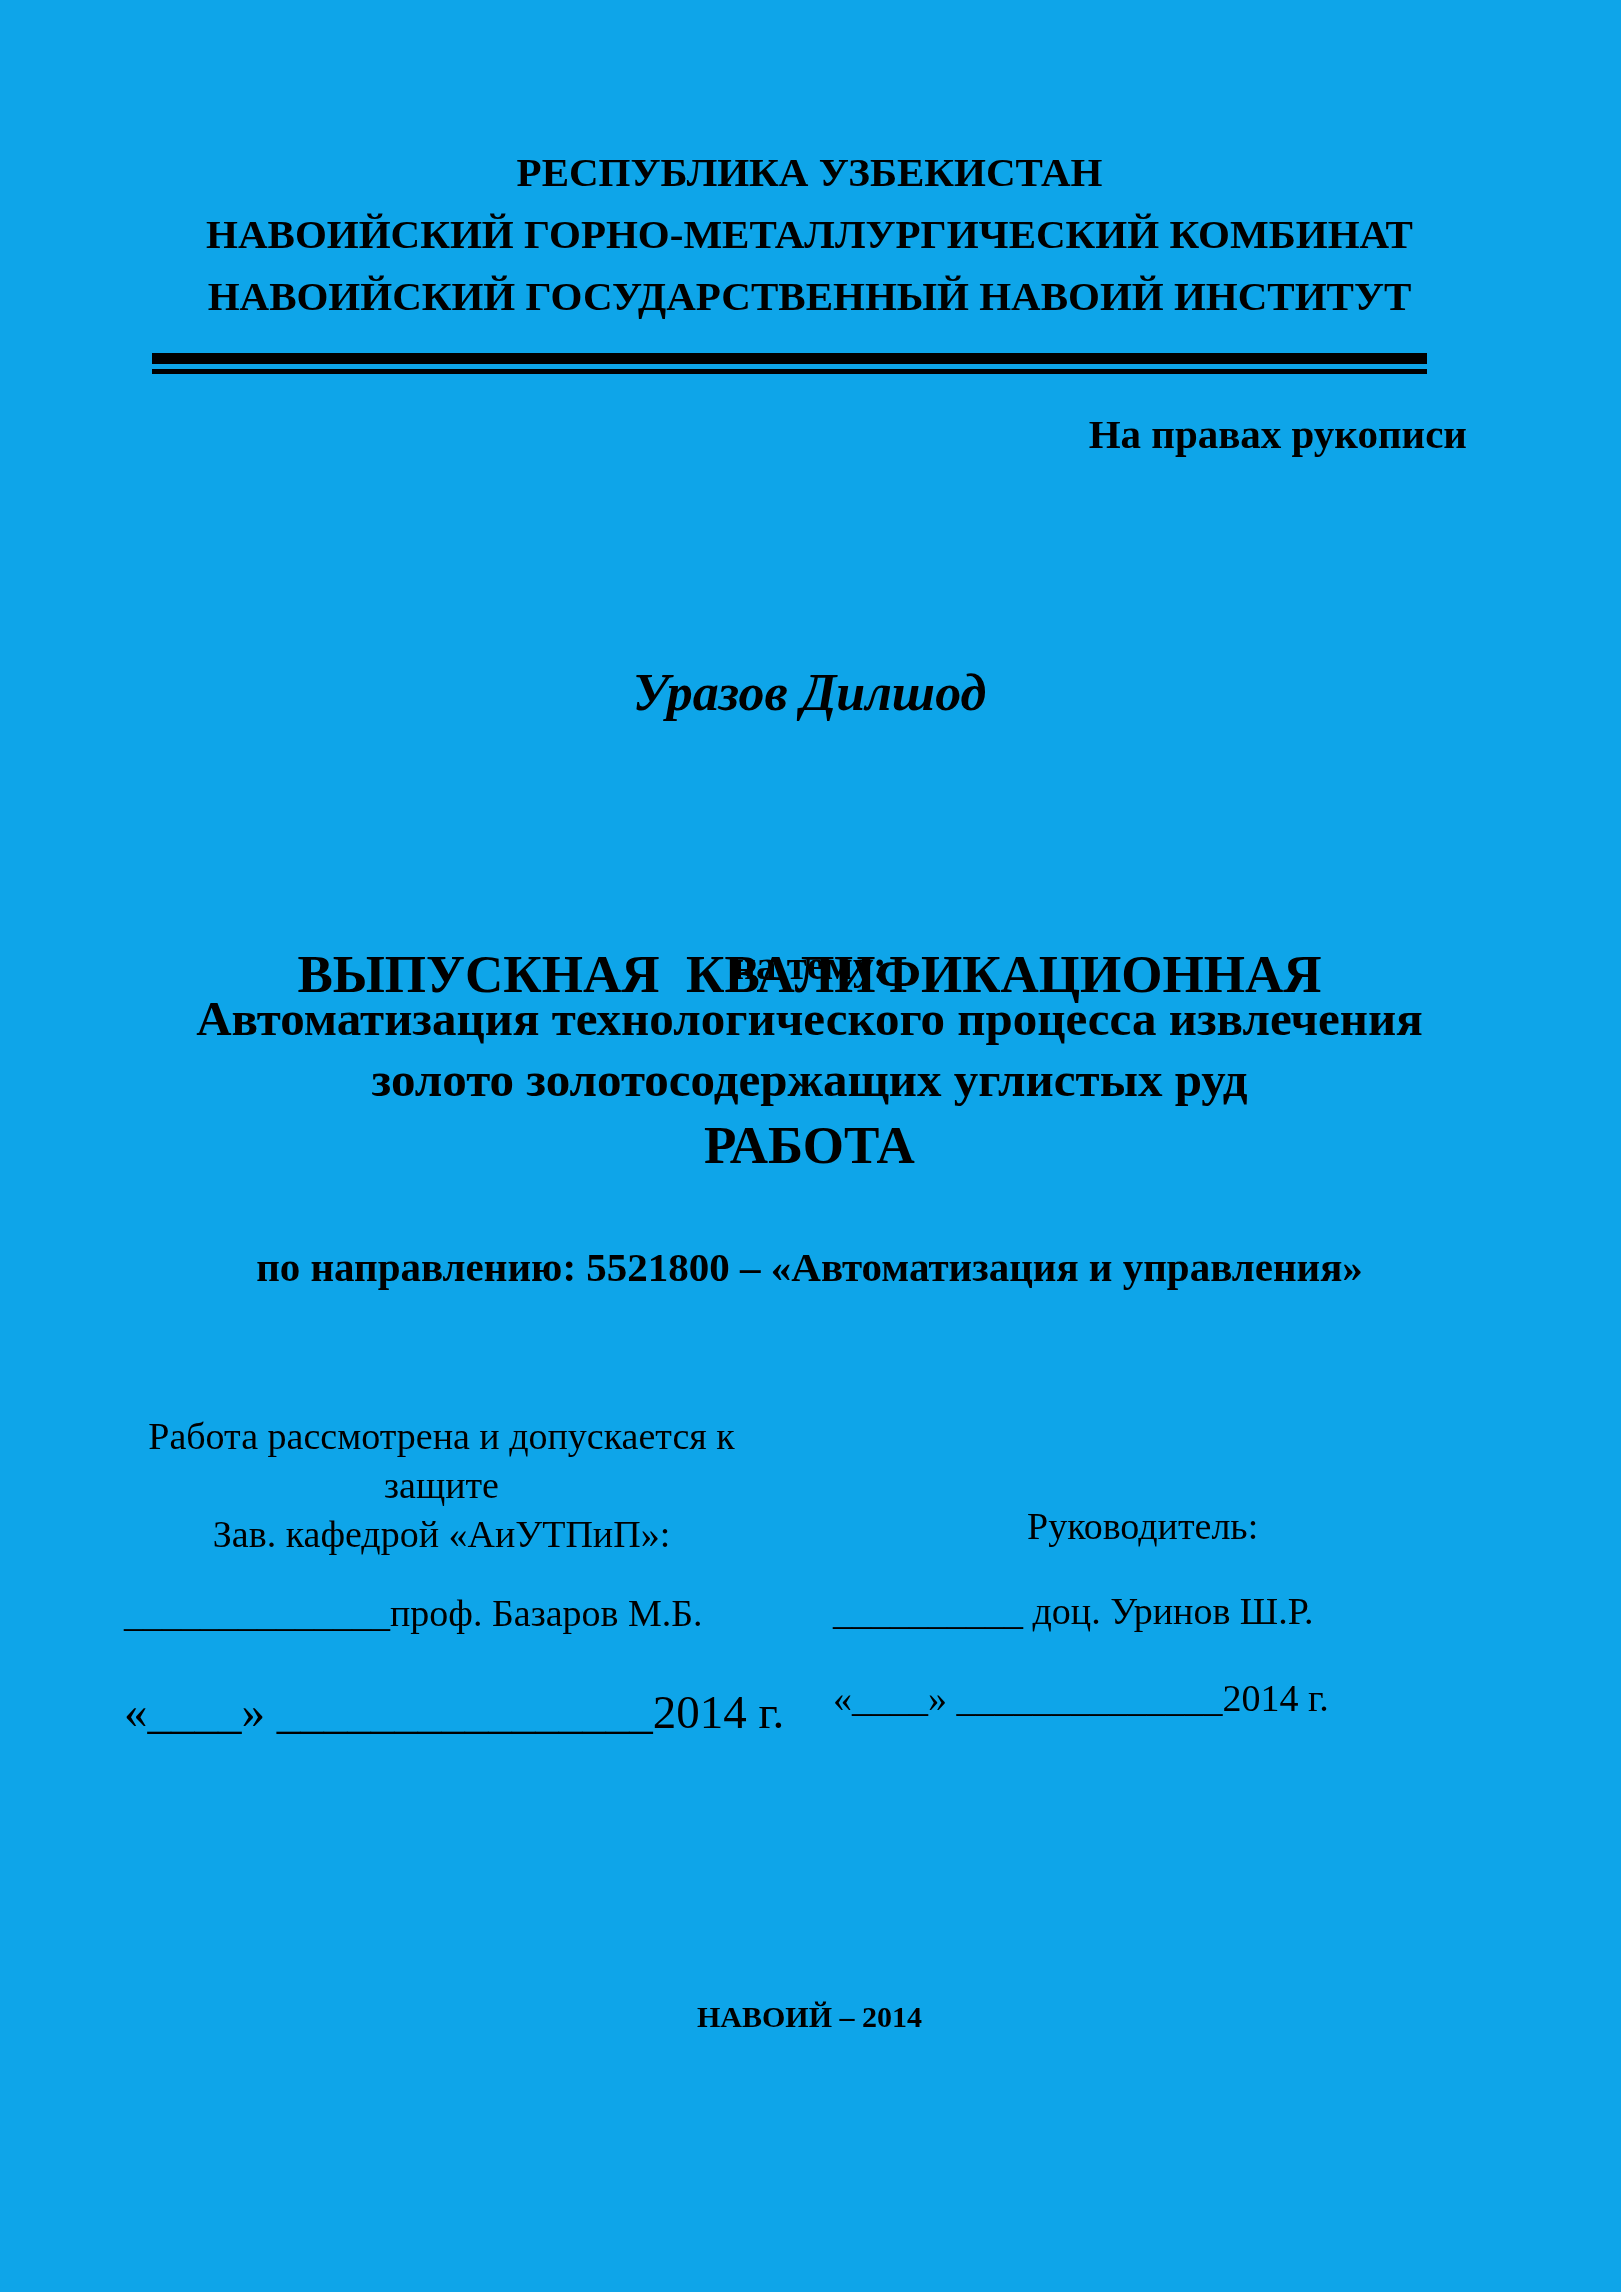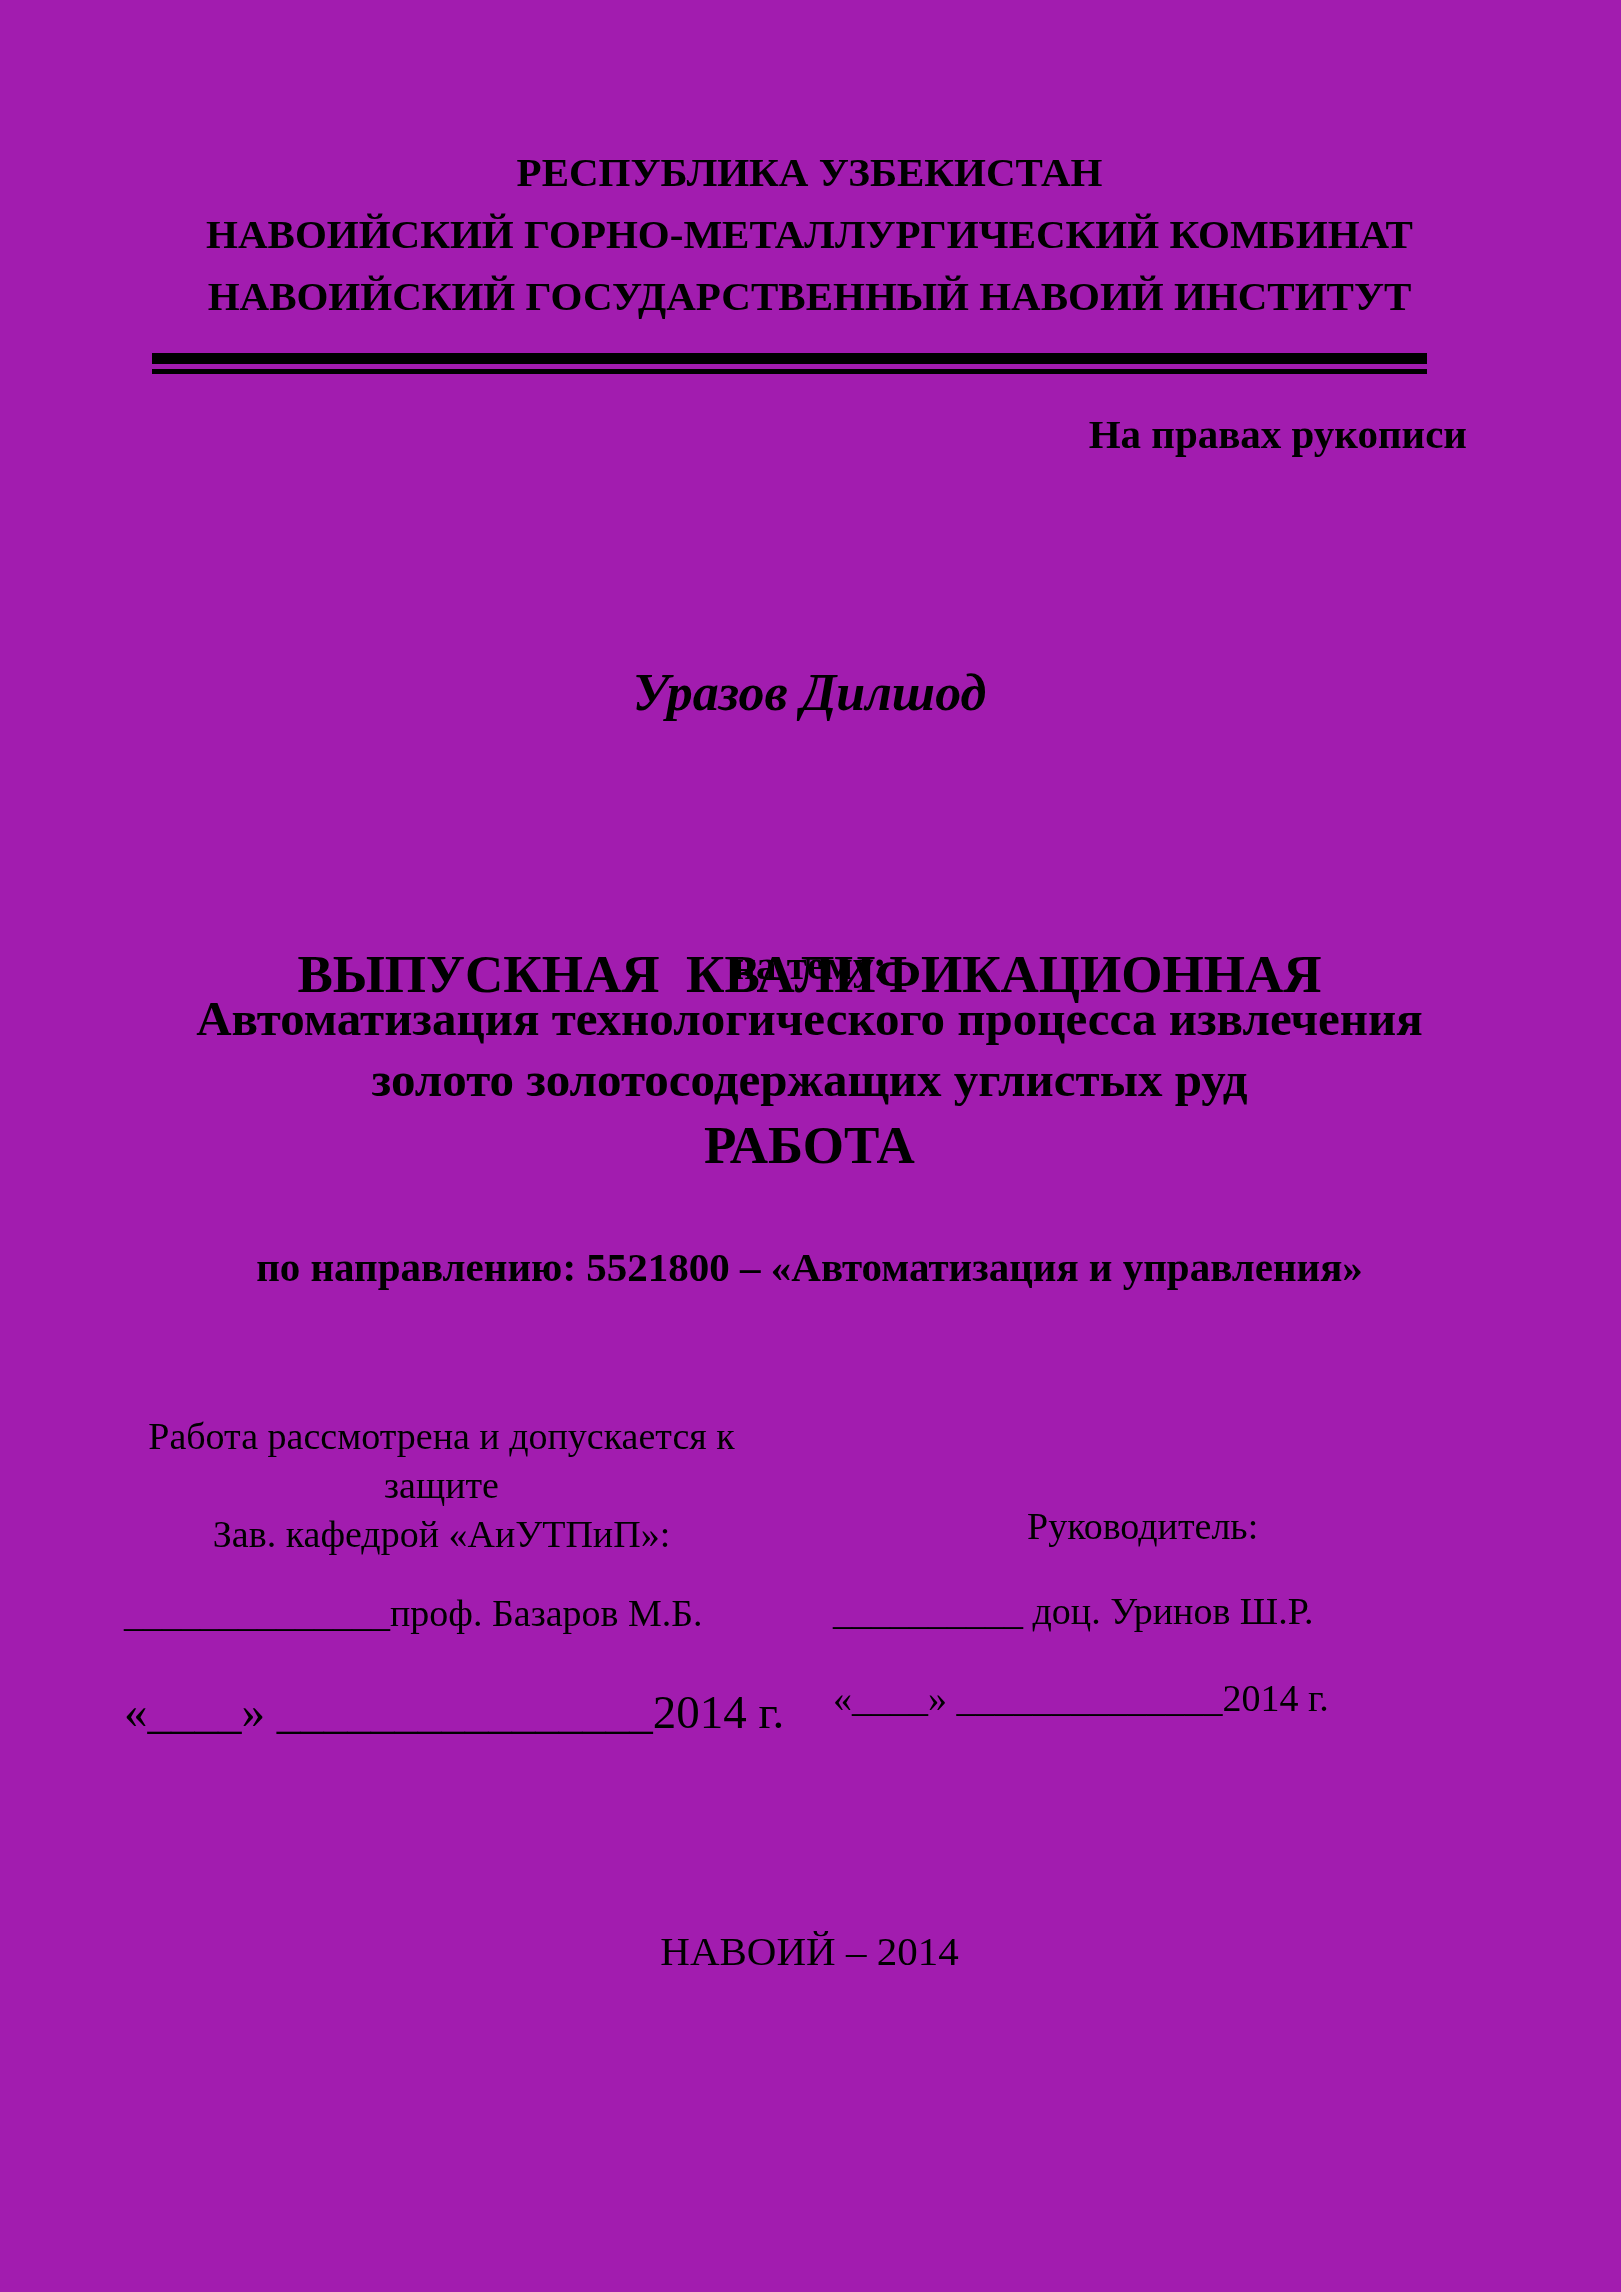--- a/index.html
+++ b/index.html
@@ -4,21 +4,21 @@
 <style>
   html, body {
     margin: 0;
     padding: 0;
     background: #ffffff;
   }
   .page {
     position: relative;
     width: 1621px;
     height: 2293px;
-    background: #a21caf;
+    background: #0ea5e9;
     color: #000000;
     font-family: "Liberation Serif", "DejaVu Serif", serif;
     overflow: hidden;
   }
   .abs { position: absolute; }
 
   
   .content-col {
     left: 152px;
     width: 1315px;
@@ -130,23 +130,23 @@
   }
   .supervisor-date {
     top: 1674px;
     left: 833px;
     font-size: 38px;
     line-height: 49px;
     white-space: pre;
   }
 
   .footer-line {
-    top: 1927px;
-    font-size: 41px;
-    font-weight: normal;
+    top: 1992px;
+    font-size: 30px;
+    font-weight: bold;
     line-height: 49px;
   }
 </style>
 </head>
 <body>
 
 <div class="page">
 
   <div class="abs content-col header-block">
     <div>РЕСПУБЛИКА УЗБЕКИСТАН</div>

